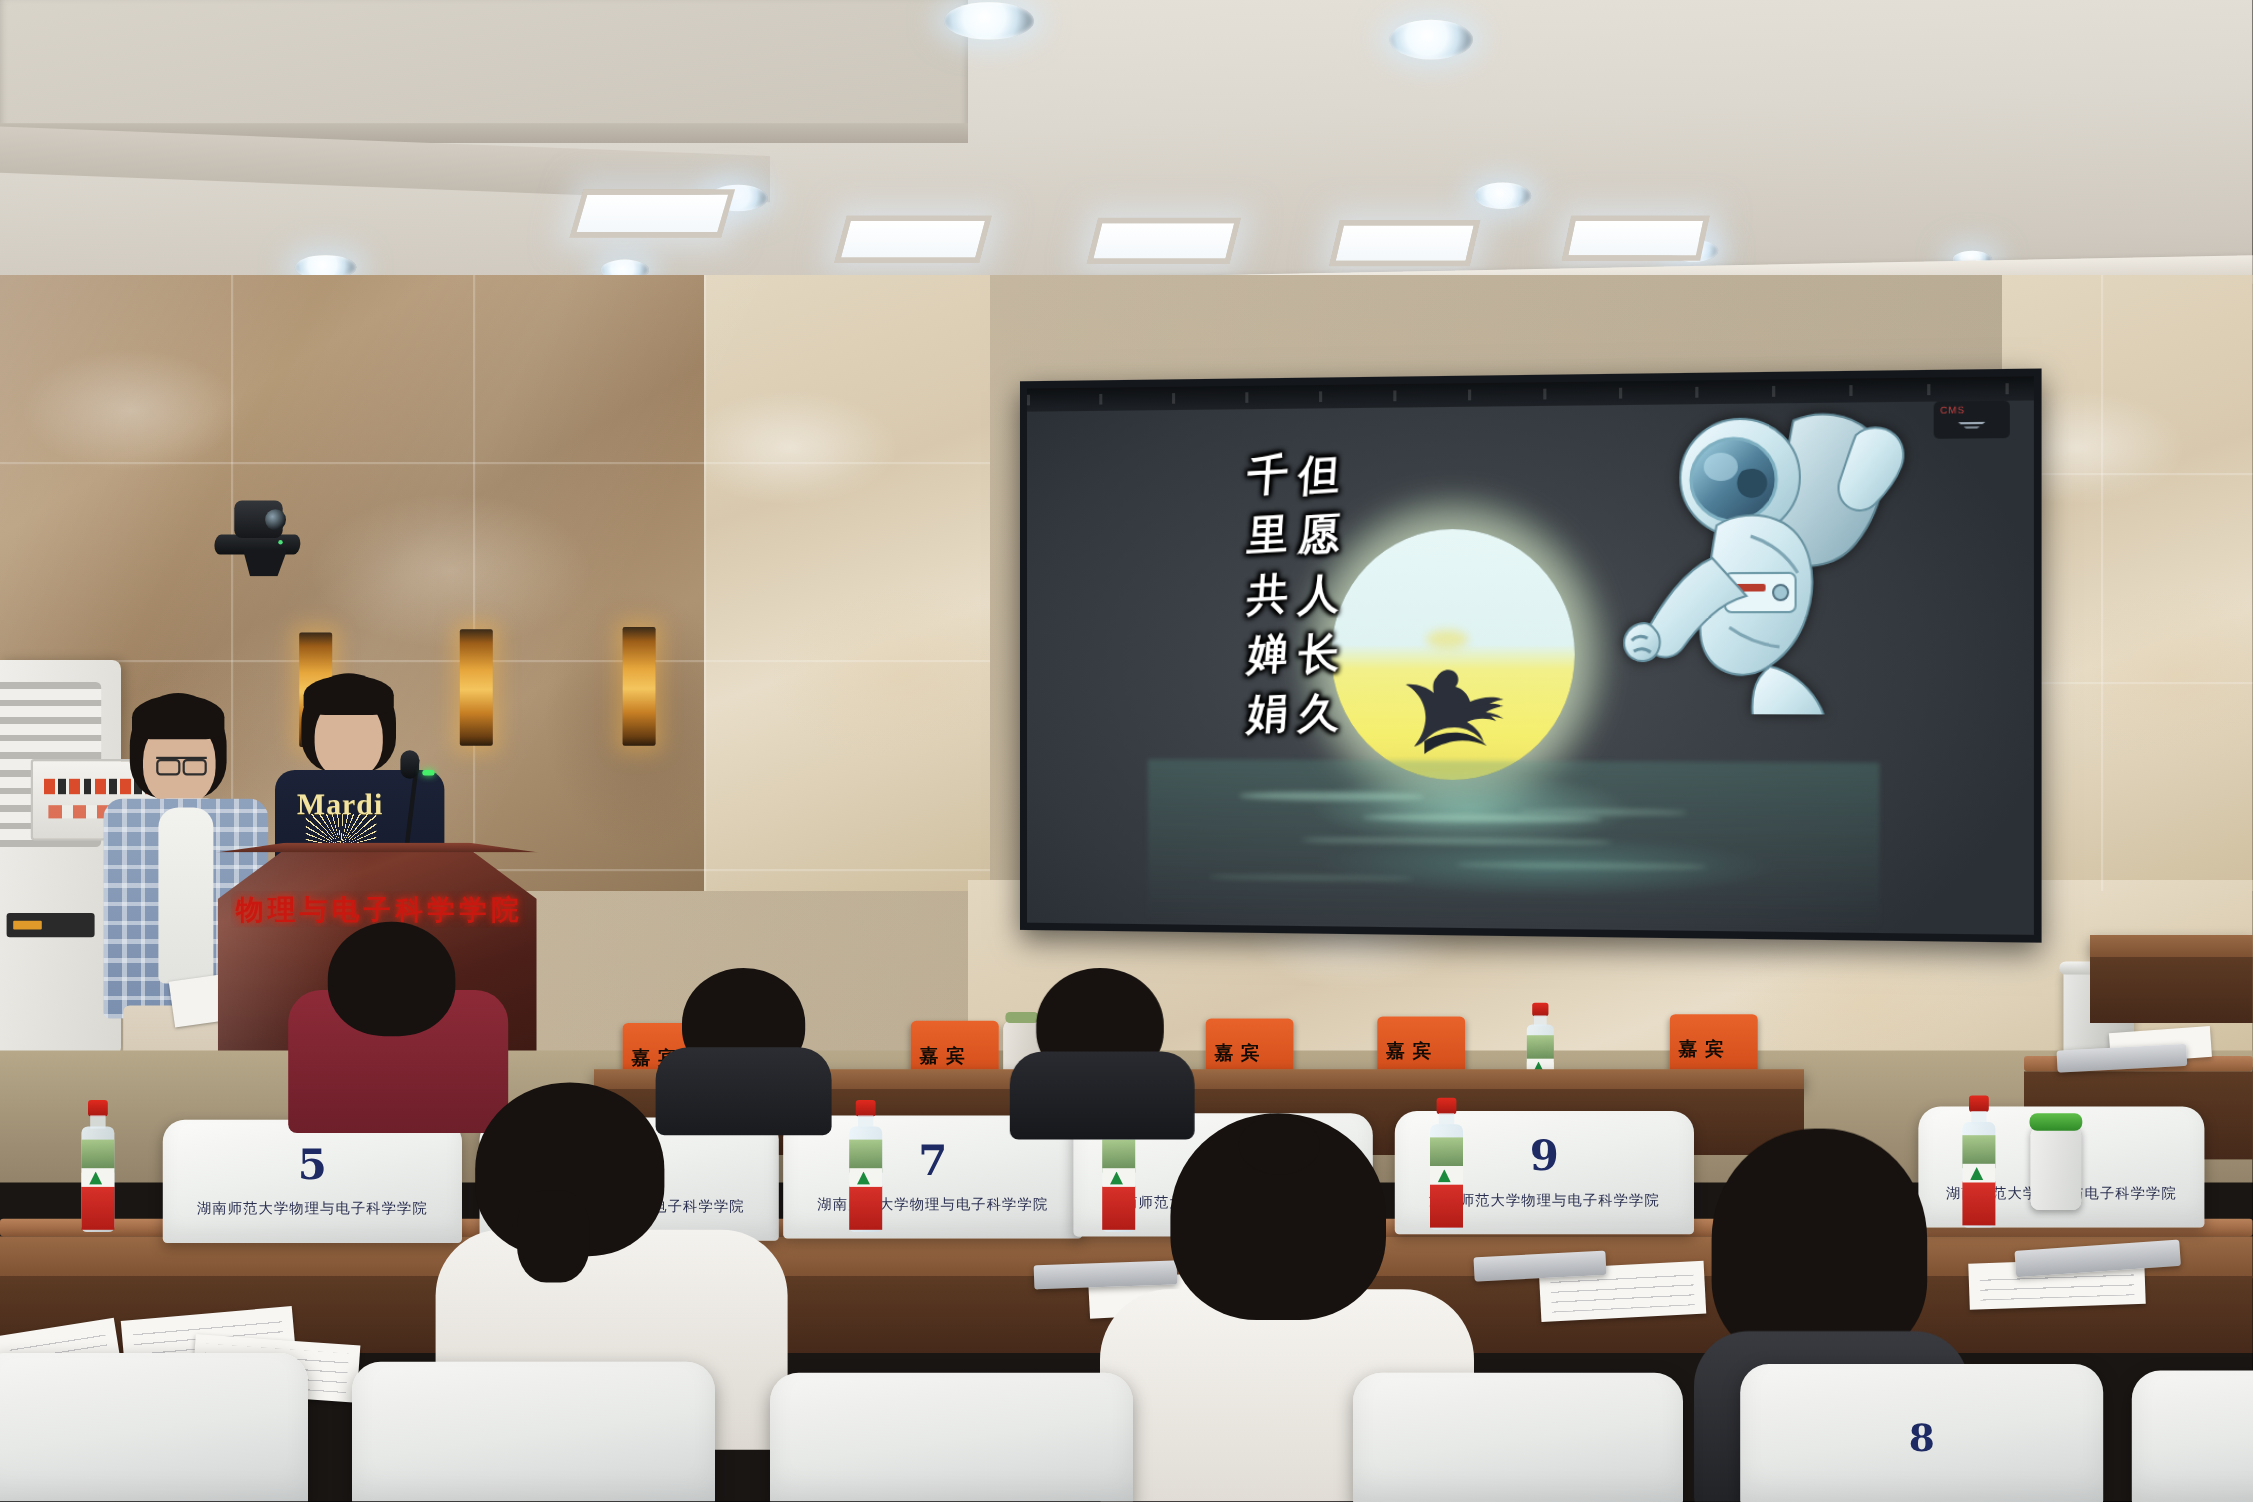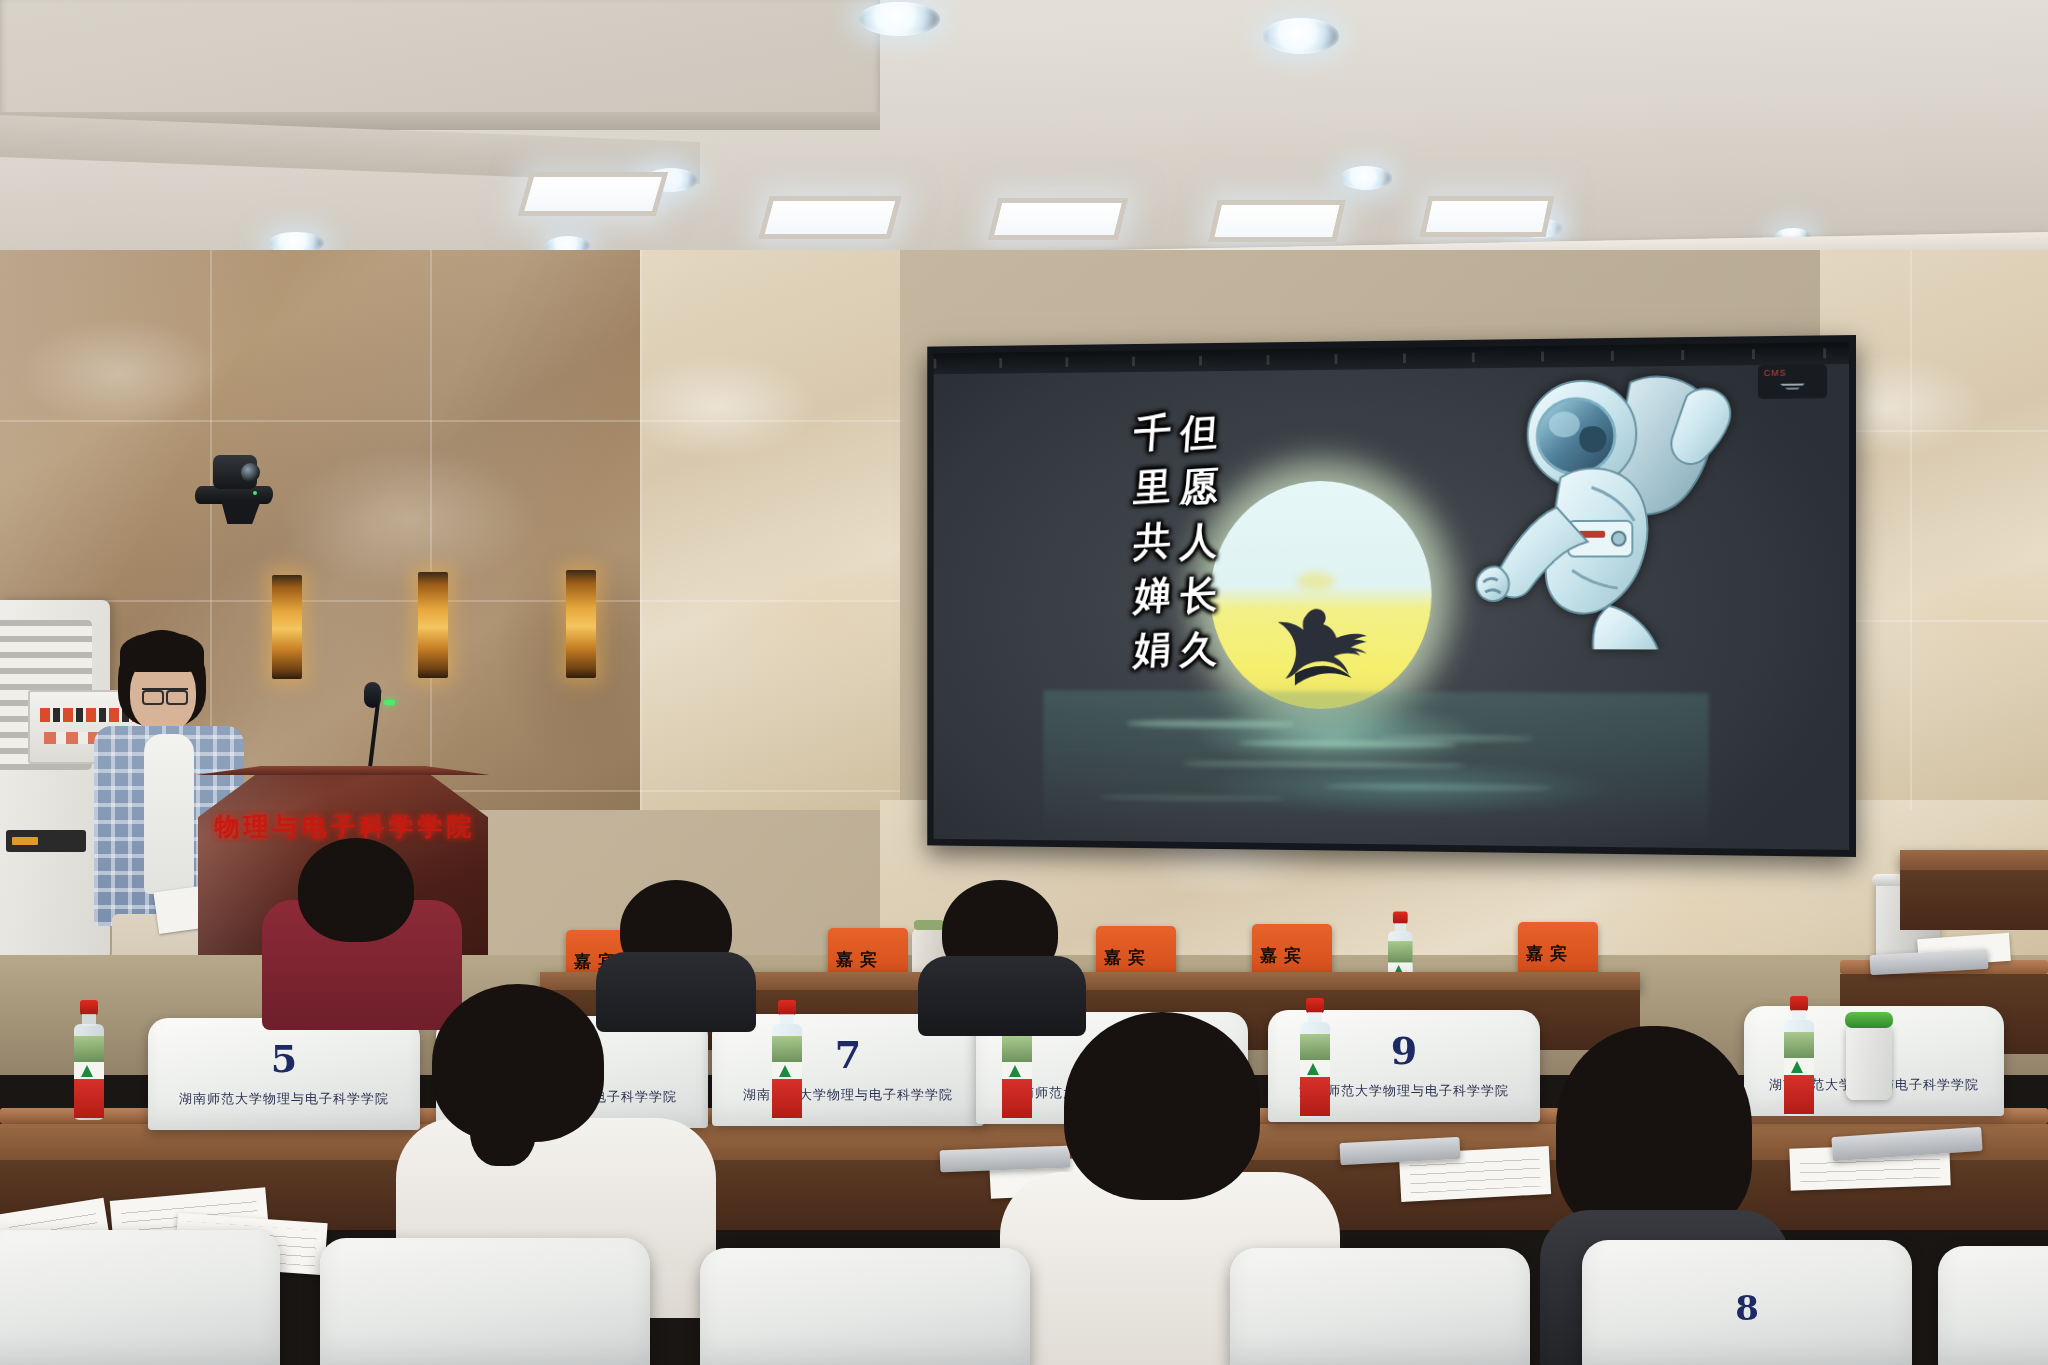--- a/index.html
+++ b/index.html
@@ -568,20 +568,28 @@
     <div class="head" style="left:40px;top:24px;width:66px;height:78px;"></div>
     <div class="hair" style="left:30px;top:2px;width:84px;height:40px;border-radius:50% 50% 20% 20%;"></div>
     <div class="glasses" style="left:52px;top:58px;"></div>
     <div class="torso shirt-white" style="left:44px;top:96px;width:72px;height:180px;"></div>
     <div class="torso plaid" style="left:4px;top:96px;width:150px;height:200px;"></div>
     <div class="torso shirt-white" style="left:54px;top:104px;width:50px;height:160px;"></div>
     <div class="pants" style="left:22px;top:284px;width:112px;height:120px;"></div>
     <div class="paper" style="left:66px;top:258px;width:62px;height:42px;transform:rotate(-8deg);"></div>
   </div>
 
+  <div class="person" style="left:248px;top:612px;width:200px;height:300px;">
+    <div class="hair" style="left:26px;top:0px;width:86px;height:90px;"></div>
+    <div class="head" style="left:38px;top:22px;width:62px;height:74px;"></div>
+    <div class="hair" style="left:28px;top:2px;width:82px;height:36px;border-radius:50% 50% 24% 24%;"></div>
+    <div class="torso mardi-top" style="left:2px;top:88px;width:154px;height:150px;"></div>
+    <div class="mardi-text" style="left:22px;top:104px;">Mardi</div>
+    <div class="mardi-fan" style="left:30px;top:128px;"></div>
+  </div>
 
   <div class="mic-stand"></div>
   <div class="mic-head"></div>
   <div class="mic-led"></div>
 
   <div class="podium"></div>
   <div class="podium-sheen"></div>
   <div class="podium-ledge"></div>
   <div class="podium-text">物理与电子科学学院</div>
 

